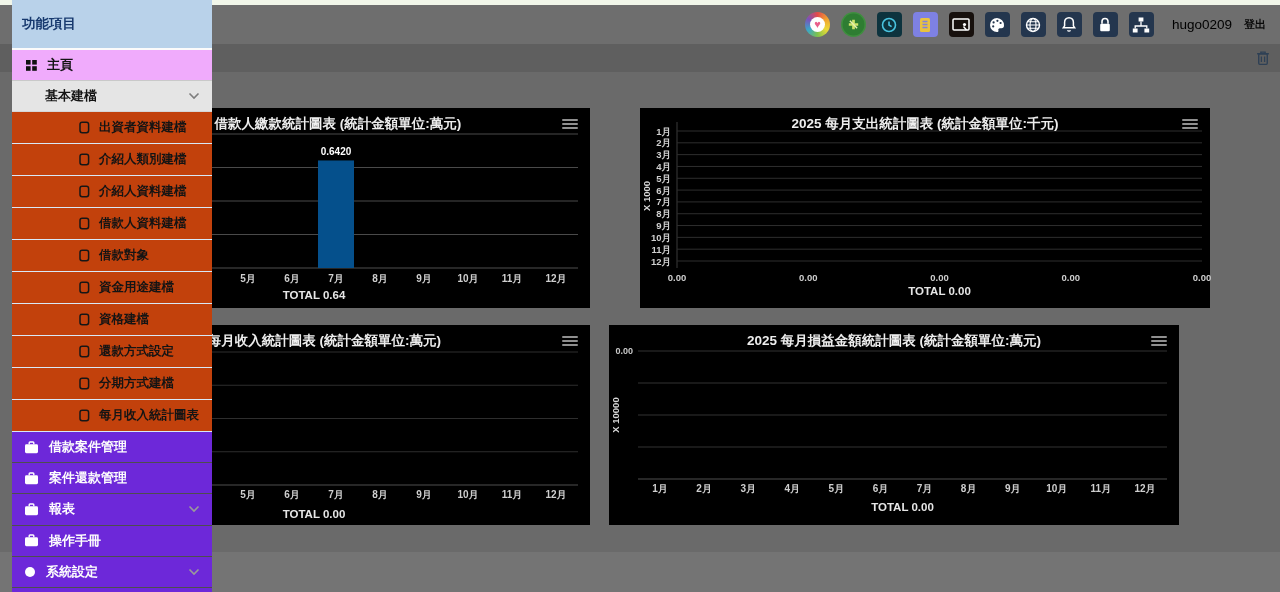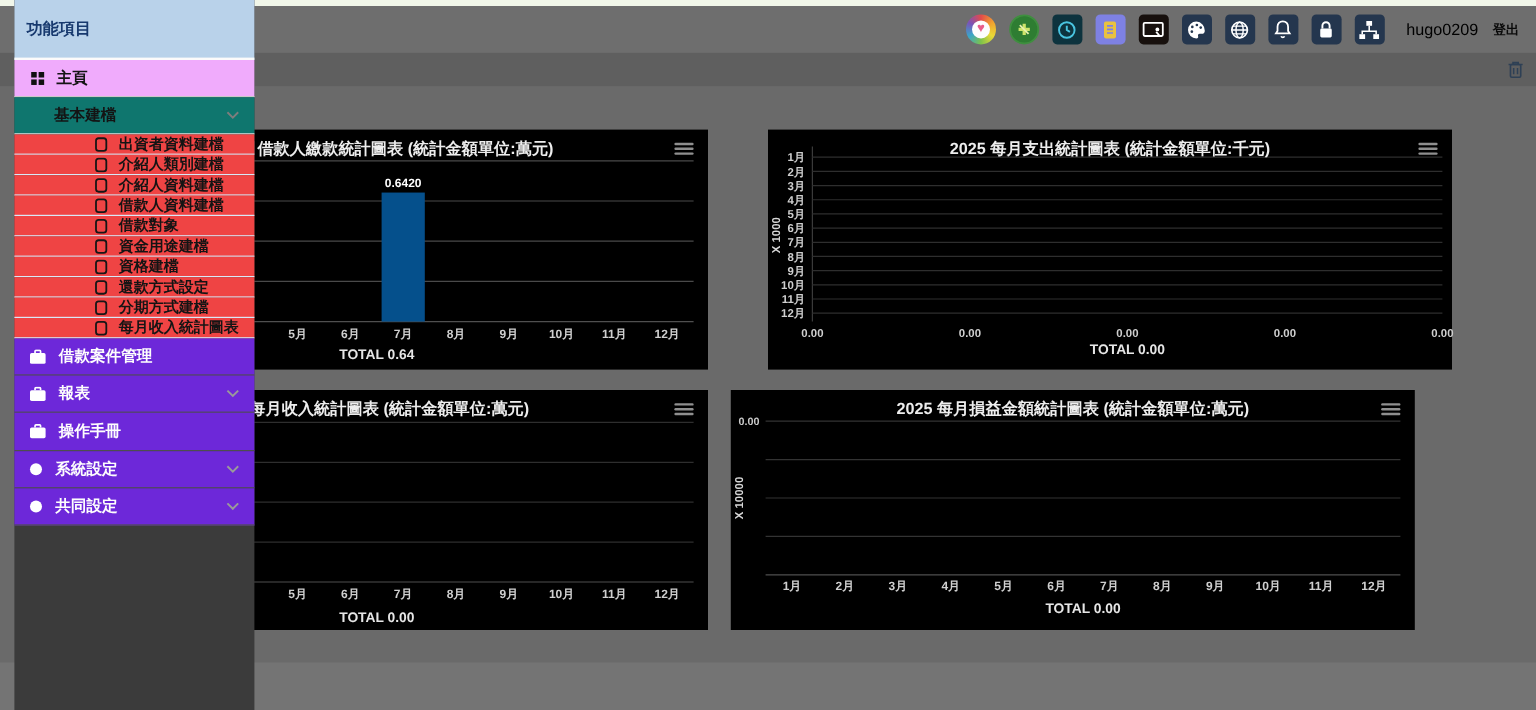--- a/index.html
+++ b/index.html
@@ -38,22 +38,22 @@
   .chart-menu{position:absolute;top:11px;right:12px;width:16px;z-index:3;cursor:pointer;}
   .chart-menu .bar{height:2px;background:#8f8f8f;margin-bottom:2px;border-radius:1px;}
   svg.plot{position:absolute;left:0;top:0;overflow:visible;}
   svg.plot text{font-family:"Liberation Sans","DejaVu Sans",sans-serif;}
   
   .sidebar{position:absolute;left:12px;top:0;width:200px;height:592px;z-index:30;background:#3b3b3b;}
   .srow{position:relative;display:flex;align-items:center;font-weight:bold;color:#141414;box-sizing:border-box;cursor:pointer;}
   .srow .lbl{white-space:nowrap;}
   .s-header{height:50px;background:#b9d2ea;color:#17396e;font-size:13.5px;padding-left:10px;border-bottom:2px solid #fbfbfb;cursor:default;}
   .s-home{height:31px;background:#f0abfc;border-bottom:1px solid #c9c9c9;padding-left:13px;gap:9px;font-size:13px;}
-  .s-group{height:31px;background:#0f766e;border-bottom:1px solid #d6d6d6;padding-left:33px;font-size:13px;}
-  .s-sub{height:17px;background:#ef4444;border-bottom:1px solid #d9e8f7;padding-left:67px;gap:9px;font-size:12.5px;}
+  .s-group{height:31px;background:#e5e5e5;border-bottom:1px solid #d6d6d6;padding-left:33px;font-size:13px;}
+  .s-sub{height:32px;background:#c2410c;border-bottom:1px solid #d9e8f7;padding-left:67px;gap:9px;font-size:12.5px;}
   .s-dark{height:31.2px;background:#6d28d9;border-bottom:1px solid #4e4e4e;color:#fdfdfd;padding-left:12px;gap:10px;font-size:13px;}
   .s-chev{position:absolute;right:12px;top:50%;transform:translateY(-50%);display:flex;}
   .s-chev.light{color:#7d7d7d;}
   .s-chev.dark{color:#9a9a9a;}
   .s-icon{display:flex;align-items:center;flex:0 0 auto;}
 </style>
 </head>
 <body>
 
 <div class="top-strip"></div>
@@ -384,20 +384,29 @@
         </span>
         <span class="lbl">借款案件管理</span>
       </div>
       <div class="srow s-dark">
         <span class="s-icon">
           <svg width="15" height="13" viewBox="0 0 15 13">
             <path d="M5.2 3.2V1.8a.8.8 0 0 1 .8-.8h3a.8.8 0 0 1 .8.8v1.4" fill="none" stroke="#fff" stroke-width="1.4"></path>
             <rect x="1" y="3.2" width="13" height="9" rx="1.4" fill="#fff"></rect>
           </svg>
         </span>
+        <span class="lbl">案件還款管理</span>
+      </div>
+      <div class="srow s-dark">
+        <span class="s-icon">
+          <svg width="15" height="13" viewBox="0 0 15 13">
+            <path d="M5.2 3.2V1.8a.8.8 0 0 1 .8-.8h3a.8.8 0 0 1 .8.8v1.4" fill="none" stroke="#fff" stroke-width="1.4"></path>
+            <rect x="1" y="3.2" width="13" height="9" rx="1.4" fill="#fff"></rect>
+          </svg>
+        </span>
         <span class="lbl">報表</span>
         <span class="s-chev dark">
           <svg width="12" height="7" viewBox="0 0 12 7">
             <polyline points="1.5,1 6,5.5 10.5,1" fill="none" stroke="currentColor" stroke-width="1.6"></polyline>
           </svg>
         </span>
       </div>
       <div class="srow s-dark">
         <span class="s-icon">
           <svg width="15" height="13" viewBox="0 0 15 13">

